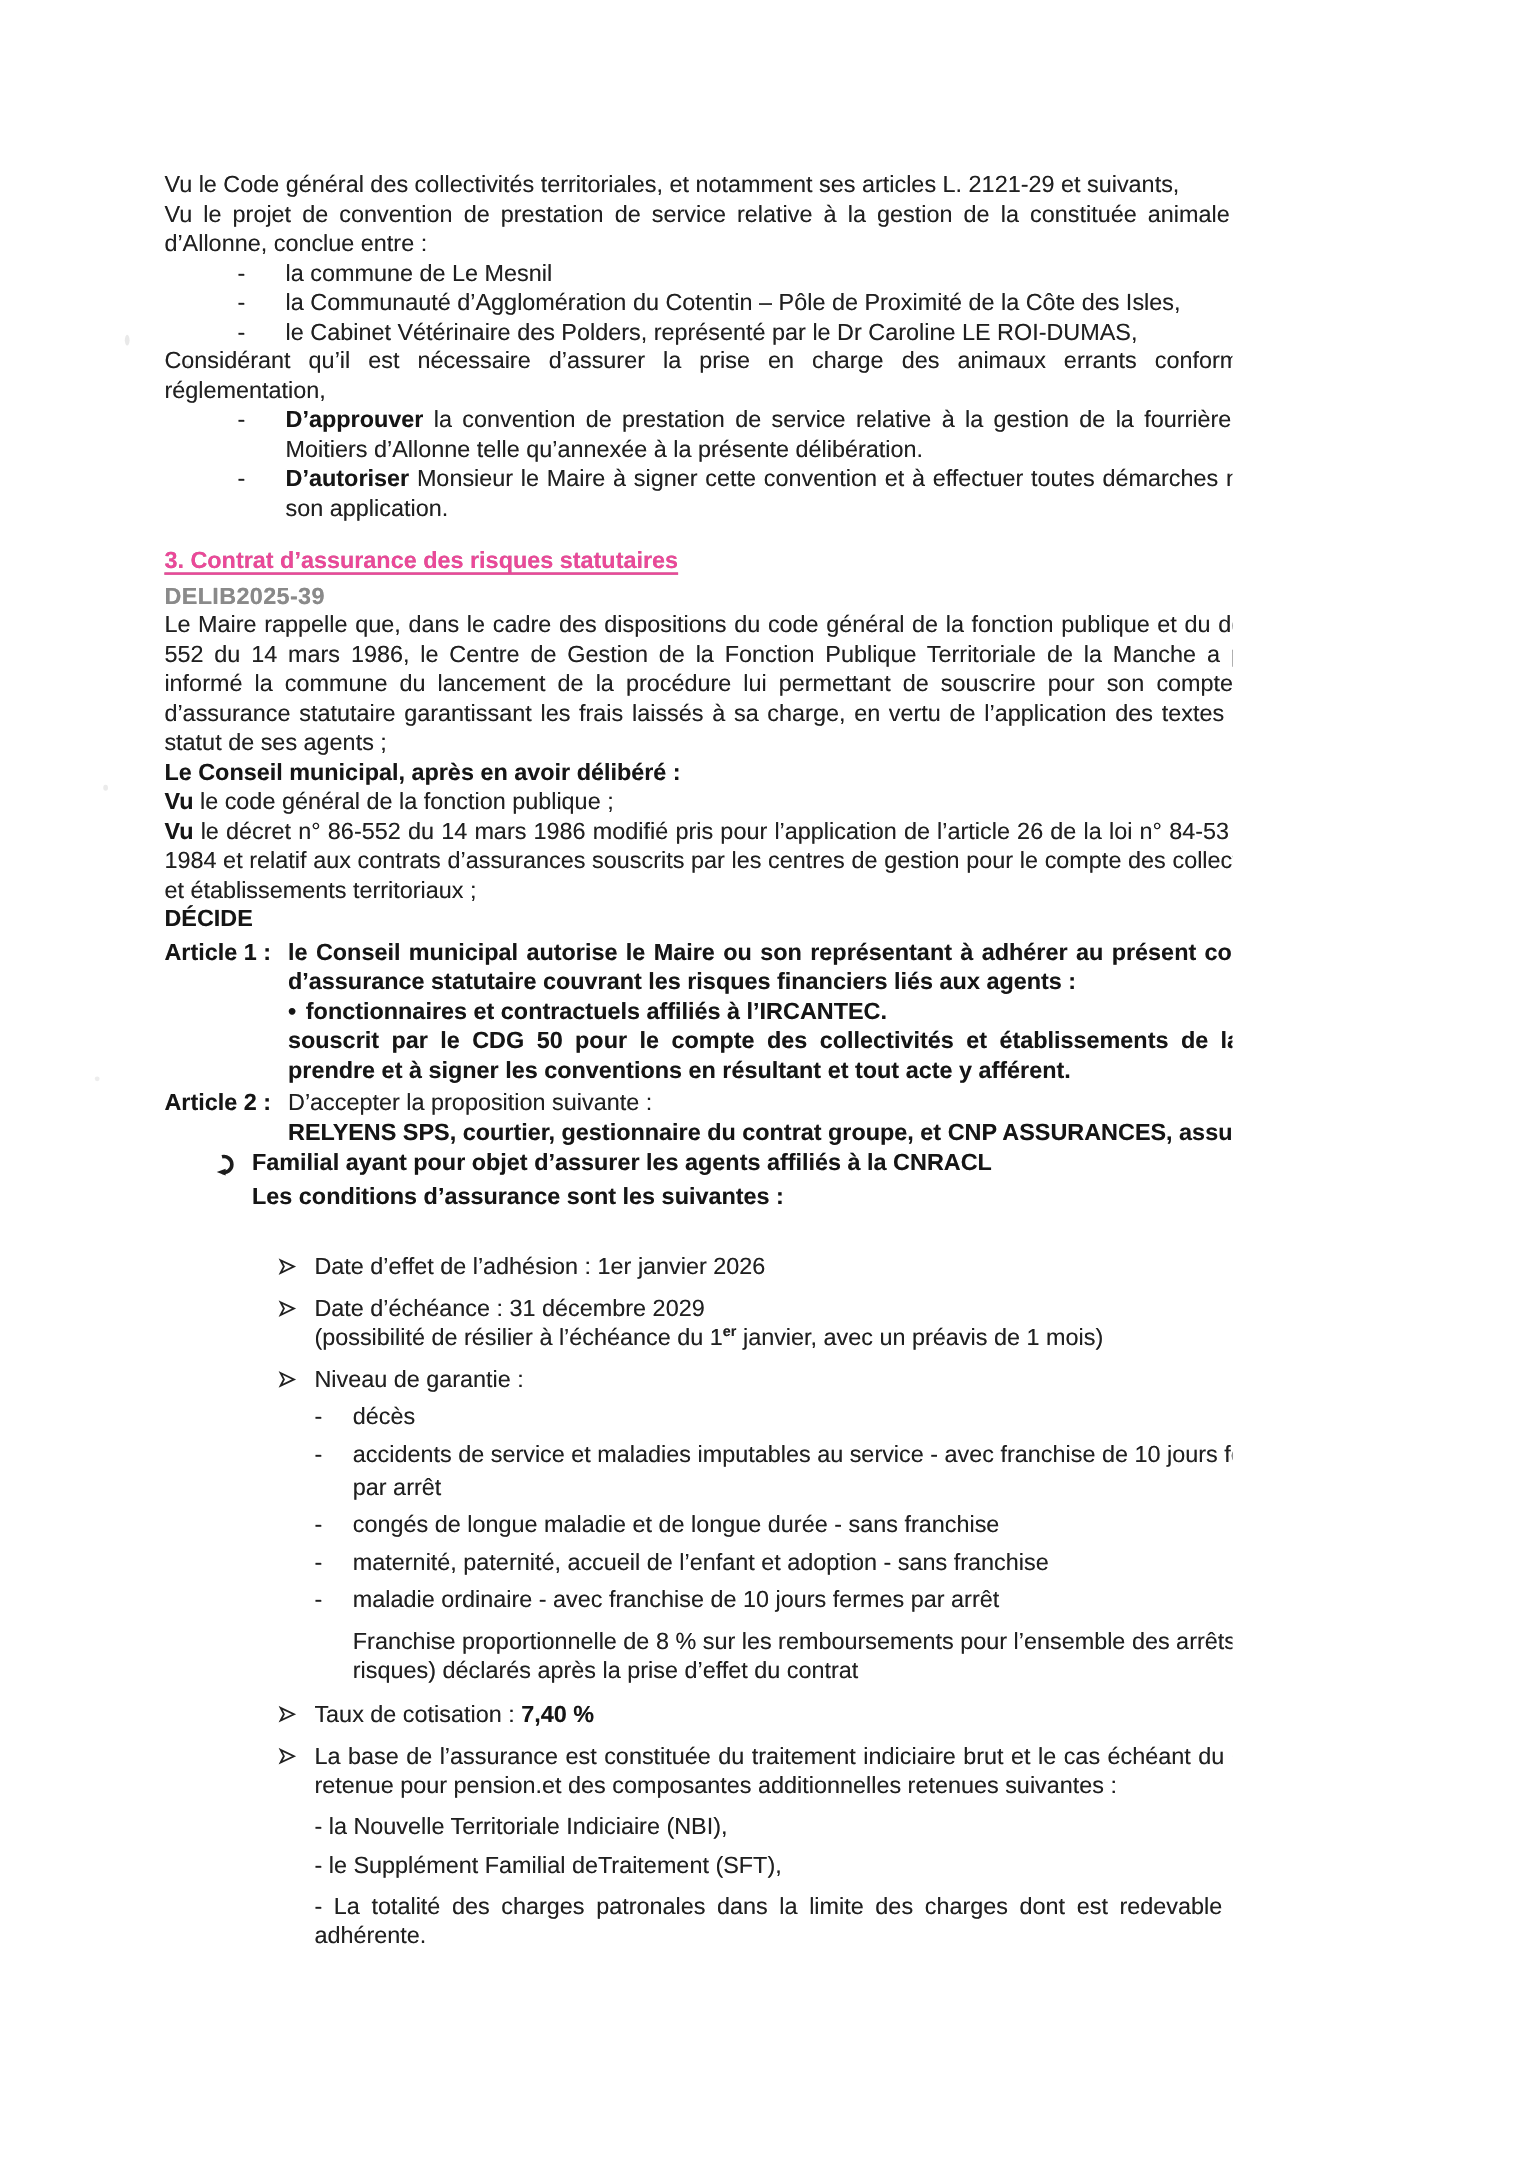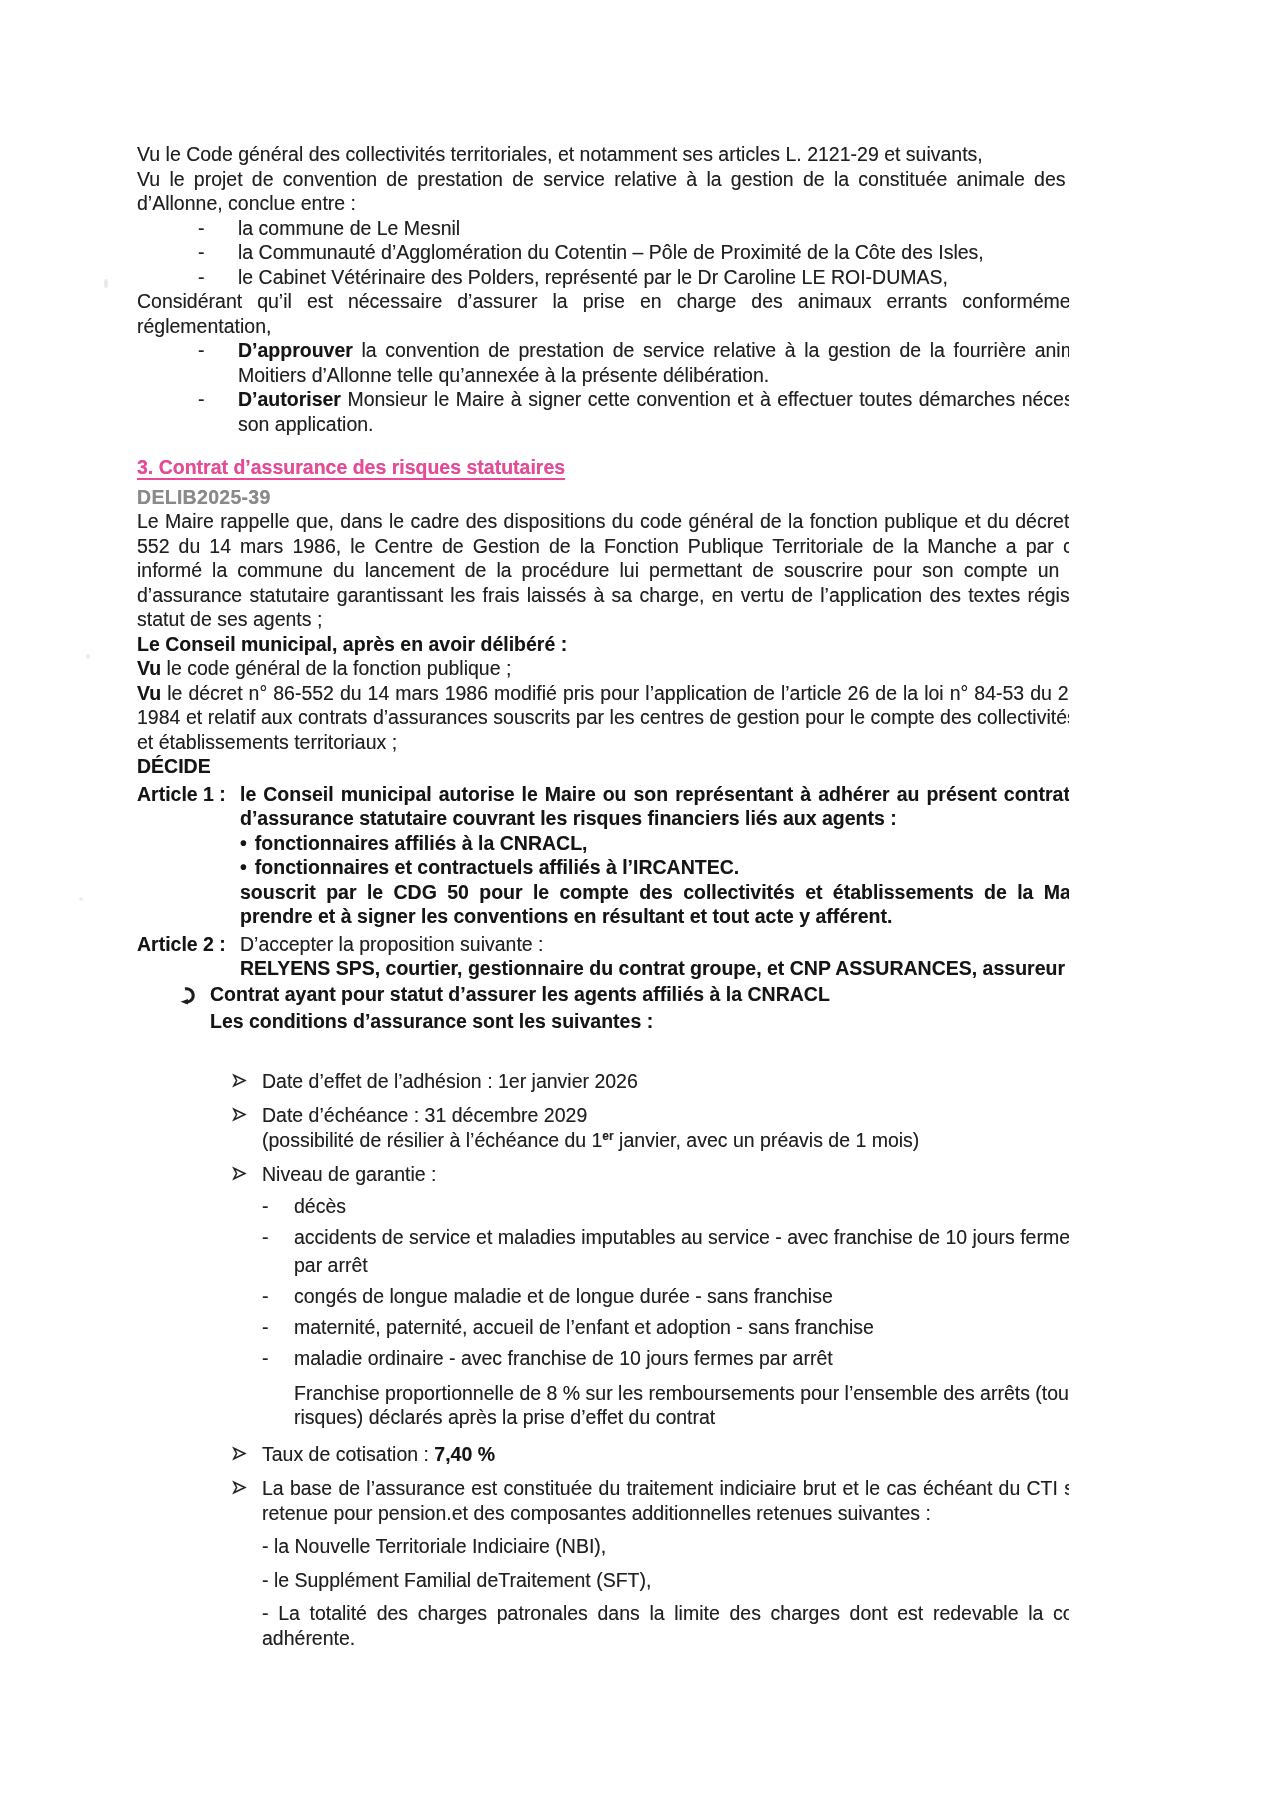--- a/index.html
+++ b/index.html
@@ -2,21 +2,20 @@
 <html lang="fr" style="--background: #ffffff; --text: #202020; --delib_gray: #8a8a8a;"><head>
 <meta charset="utf-8">
 <style>
   html,body{margin:0;padding:0;background:#ffffff;}
   .page{
     position:relative;width:1027px;height:1809px;background:var(--background,#ffffff);
     overflow:hidden;
     font-family:"Liberation Sans","DejaVu Sans",sans-serif;
     font-size:19.5px;line-height:24.5px;color:var(--text,#202020);
     text-shadow:0 0 .35px rgba(25,25,25,.4);
-    padding-left:42px;
   }
   .content{position:absolute;left:137px;top:142px;width:1006px;}
   p{margin:0;}
   .just{text-align:justify;}
   .b{font-weight:700;color:#151515;}
   .intro{max-width:992px;}
   
   .dash-item{position:relative;padding-left:101px;}
   .dash-item .dm{position:absolute;left:61px;}
   
@@ -96,43 +95,40 @@
     <p class="b">Le Conseil municipal, après en avoir délibéré :</p>
     <p><span class="b">Vu</span><span> le code général de la fonction publique ;</span></p>
     <p class="just"><span class="b">Vu</span><span> le décret n° 86-552 du 14 mars 1986 modifié pris pour l’application de l’article 26 de la loi n° 84-53 du 26 janvier 1984 et relatif aux contrats d’assurances souscrits par les centres de gestion pour le compte des collectivités locales et établissements territoriaux ;</span></p>
     <p class="b">DÉCIDE</p>
 
     <div class="art">
       <div class="art-label b">Article 1 :</div>
       <div class="art-body b">
         <p class="just">le Conseil municipal autorise le Maire ou son représentant à adhérer au présent contrat groupe d’assurance statutaire couvrant les risques financiers liés aux agents :</p>
         <div class="blt">
-          <span class="bm">•</span><span>fonctionnaires affiliés à la CNRACL,</span>
-        </div>
-        <div class="blt">
           <span class="bm">•</span><span>fonctionnaires et contractuels affiliés à l’IRCANTEC.</span>
         </div>
         <p class="just">souscrit par le CDG 50 pour le compte des collectivités et établissements de la Manche, à prendre et à signer les conventions en résultant et tout acte y afférent.</p>
       </div>
     </div>
 
     <div class="art">
       <div class="art-label b">Article 2 :</div>
       <div class="art-body">
         <p>D’accepter la proposition suivante :</p>
         <p class="b just">RELYENS SPS, courtier, gestionnaire du contrat groupe, et CNP ASSURANCES, assureur</p>
       </div>
     </div>
 
     <div class="objet">
       <svg class="curve" width="19" height="20" viewBox="0 0 19 20">
         <path d="M6 3 A 6.6 6.6 0 1 1 6 15.8" fill="none" stroke="#1d1d1d" stroke-width="3"></path>
         <path d="M9 12.9 L9 18.6 L1.6 15.7 Z" fill="#1d1d1d"></path>
       </svg>
-      <p class="b">Contrat ayant pour statut d’assurer les agents affiliés à la CNRACL</p>
+      <p class="b">Familial ayant pour objet d’assurer les agents affiliés à la CNRACL</p>
       <p class="b l2">Les conditions d’assurance sont les suivantes :</p>
     </div>
 
     <div class="cond">
 
       <div class="cond-item">
         <svg class="arr" width="15" height="15" viewBox="0 0 15 15">
           <path d="M1.8 2.2 L13 7.5 L1.8 12.8 L4.6 7.5 Z" fill="none" stroke="#222" stroke-width="1.5" stroke-linejoin="miter"></path>
         </svg>
         <p>Date d’effet de l’adhésion : 1er janvier 2026</p>

